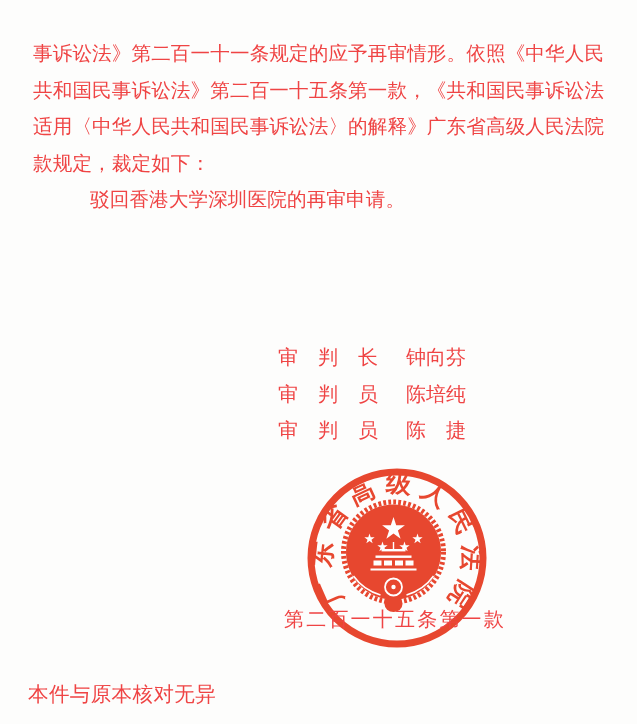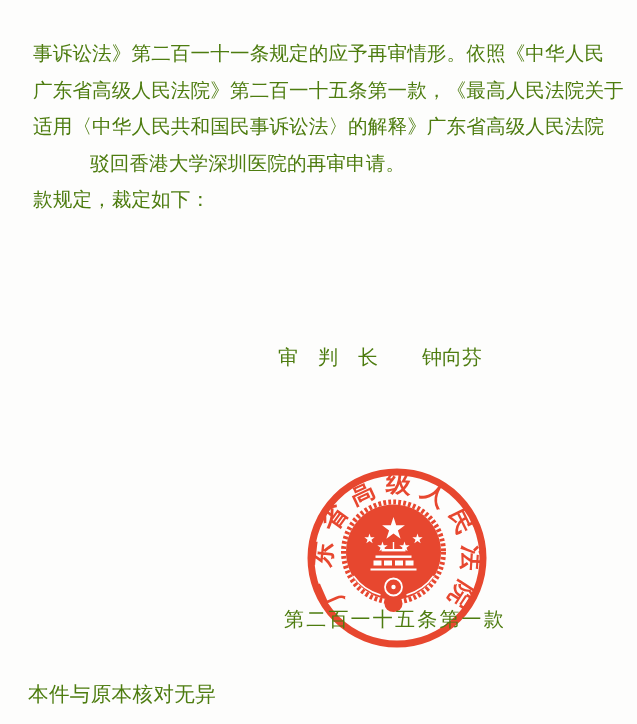--- a/index.html
+++ b/index.html
@@ -4,21 +4,21 @@
 <style>
   * { margin: 0; padding: 0; box-sizing: border-box; }
   html, body { background: #ffffff; }
   .page {
     position: relative;
     width: 637px;
     height: 724px;
     background: #fdfdfc;
     overflow: hidden;
     font-family: "DejaVu Serif", serif;
-    color: #4d7c0f;
+    color: #ef4444;
   }
   .body-text {
     position: absolute;
     left: 33px;
     top: 36px;
     width: 578px;
     font-size: 19.6px;
     line-height: 36.5px;
     letter-spacing: 0.1px;
     white-space: nowrap;
@@ -27,21 +27,21 @@
   .body-text .indent { padding-left: 57px; }
   .signatures {
     position: absolute;
     left: 278px;
     top: 339px;
     font-size: 20px;
     line-height: 36.5px;
     white-space: nowrap;
   }
   .sig-row { height: 36.5px; }
-  .sig-name { margin-left: 44px; }
+  .sig-name { margin-left: 28px; }
   .seal {
     position: absolute;
     left: 297px;
     top: 458px;
     width: 200px;
     height: 200px;
     z-index: 2;
     opacity: 0.93;
   }
   .seal text {
@@ -68,29 +68,35 @@
     white-space: nowrap;
   }
 </style>
 </head>
 <body>
 
 <div class="page">
 
   <div class="body-text">
     <div class="line">事诉讼法》第二百一十一条规定的应予再审情形。依照《中华人民</div>
-    <div class="line">广东省高级人民法院》第二百一十五条第一款，《最高人民法院关于</div>
+    <div class="line">共和国民事诉讼法》第二百一十五条第一款，《共和国民事诉讼法</div>
     <div class="line">适用〈中华人民共和国民事诉讼法〉的解释》广东省高级人民法院</div>
+    <div class="line">款规定，裁定如下：</div>
     <div class="line indent">驳回香港大学深圳医院的再审申请。</div>
-    <div class="line">款规定，裁定如下：</div>
   </div>
 
   <div class="signatures">
     <div class="sig-row">
       <span class="sig-role">审　判　长</span><span class="sig-name">钟向芬</span>
+    </div>
+    <div class="sig-row">
+      <span class="sig-role">审　判　员</span><span class="sig-name">陈培纯</span>
+    </div>
+    <div class="sig-row">
+      <span class="sig-role">审　判　员</span><span class="sig-name">陈　捷</span>
     </div>
   </div>
 
   <svg class="seal" viewBox="-100 -100 200 200" xmlns="http://www.w3.org/2000/svg">
     <defs>
       <polygon id="star" points="0,-12 2.7,-3.7 11.4,-3.7 4.4,1.4 7.1,9.7 0,4.6 -7.1,9.7 -4.4,1.4 -11.4,-3.7 -2.7,-3.7" fill="#ffffff"></polygon>
       <path id="sealArc" d="M -50.6 42.4 A 66 66 0 1 1 50.6 42.4" fill="none"></path>
     </defs>
 
     <circle cx="0" cy="0" r="86" fill="none" stroke="#e63a20" stroke-width="7"></circle>

